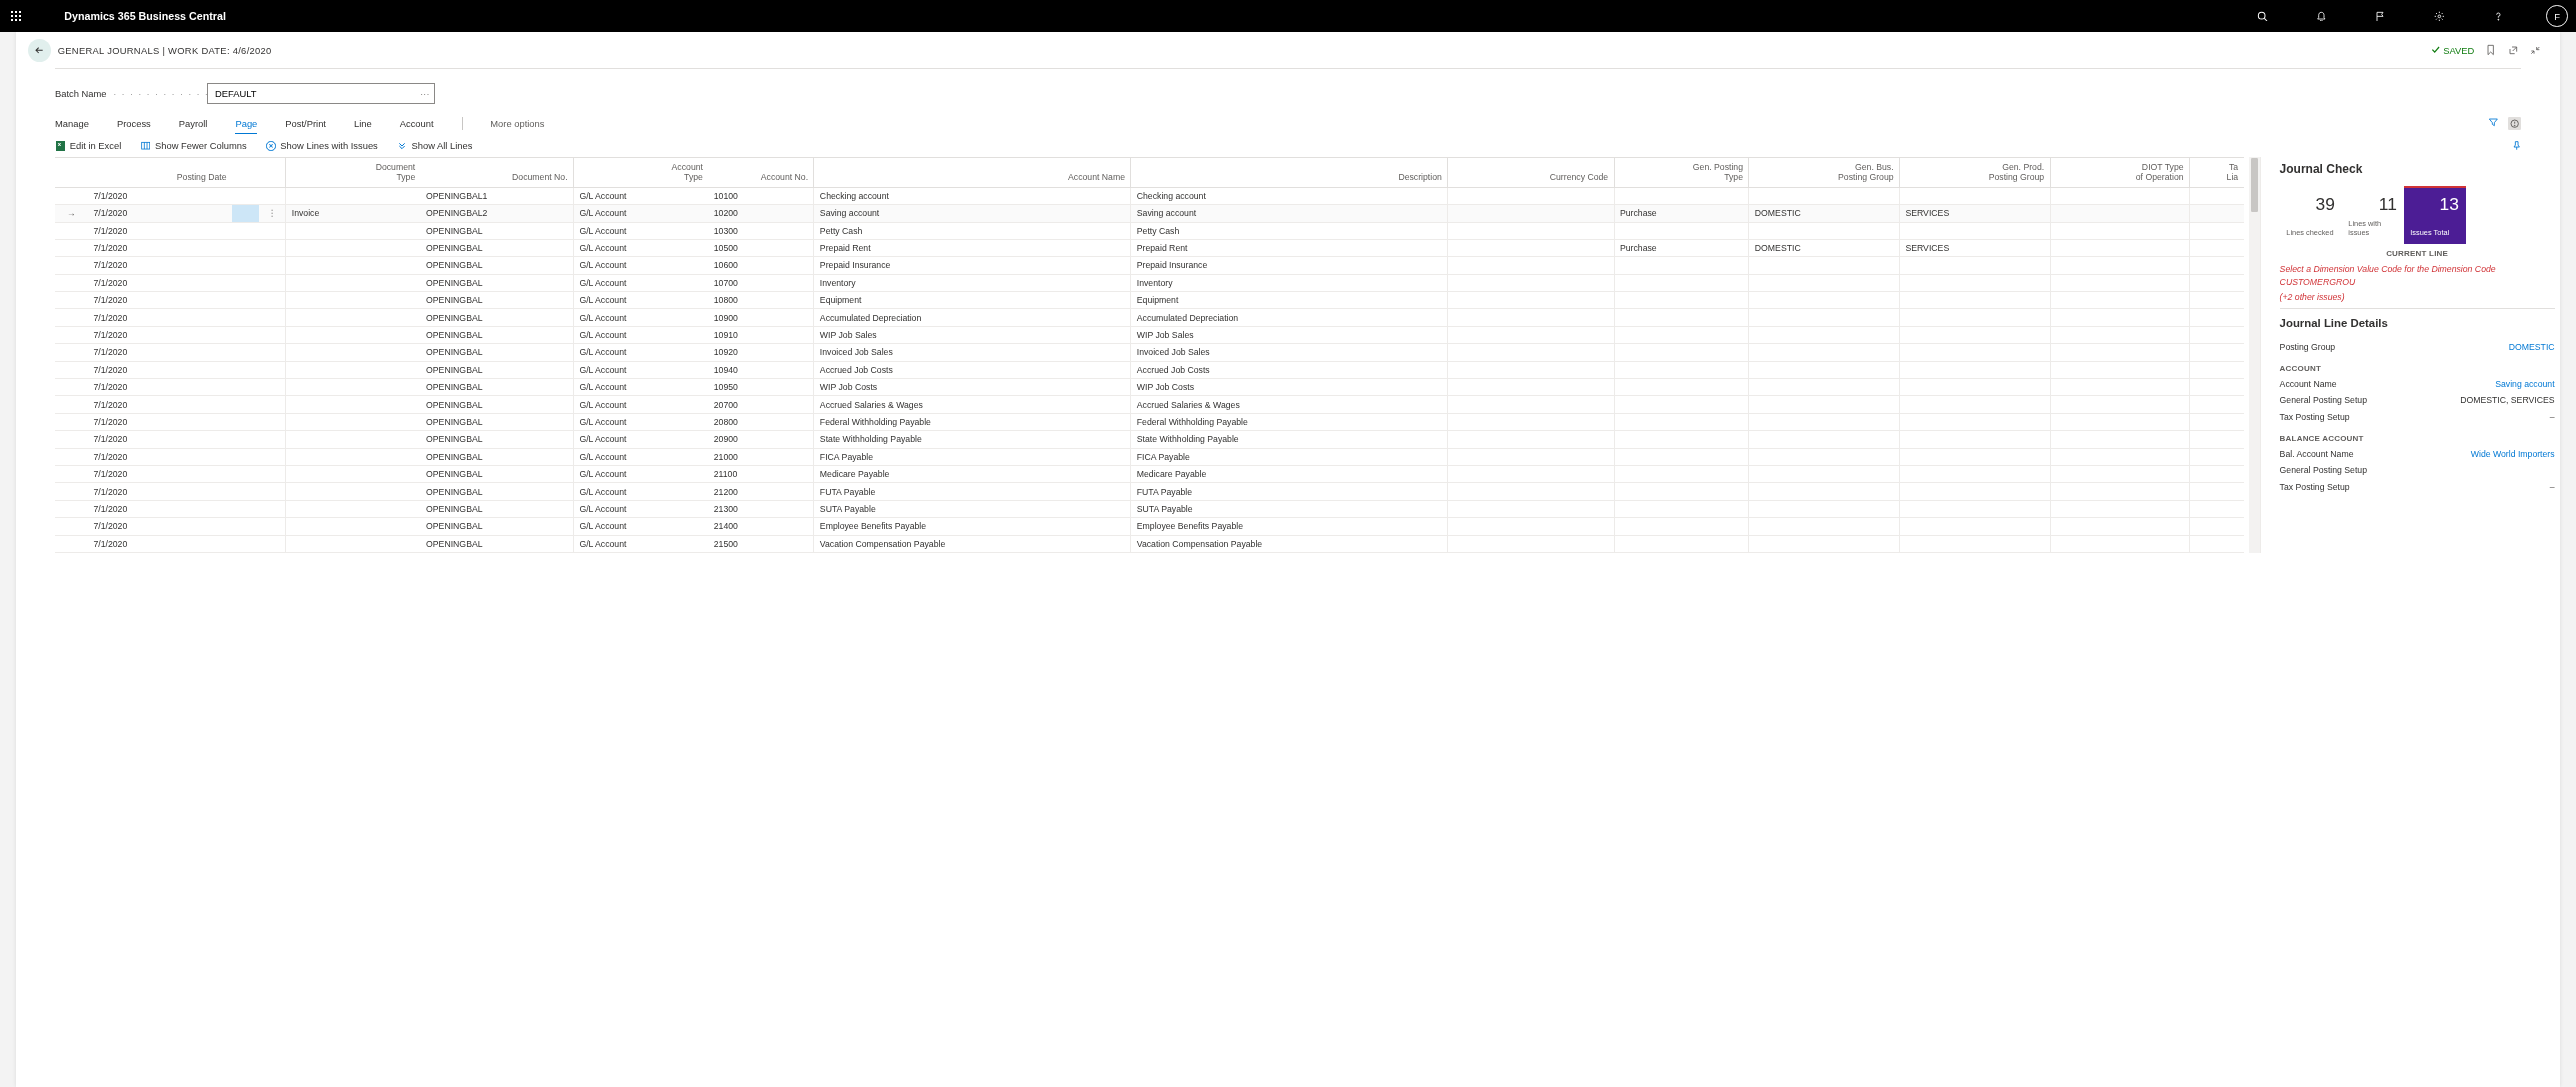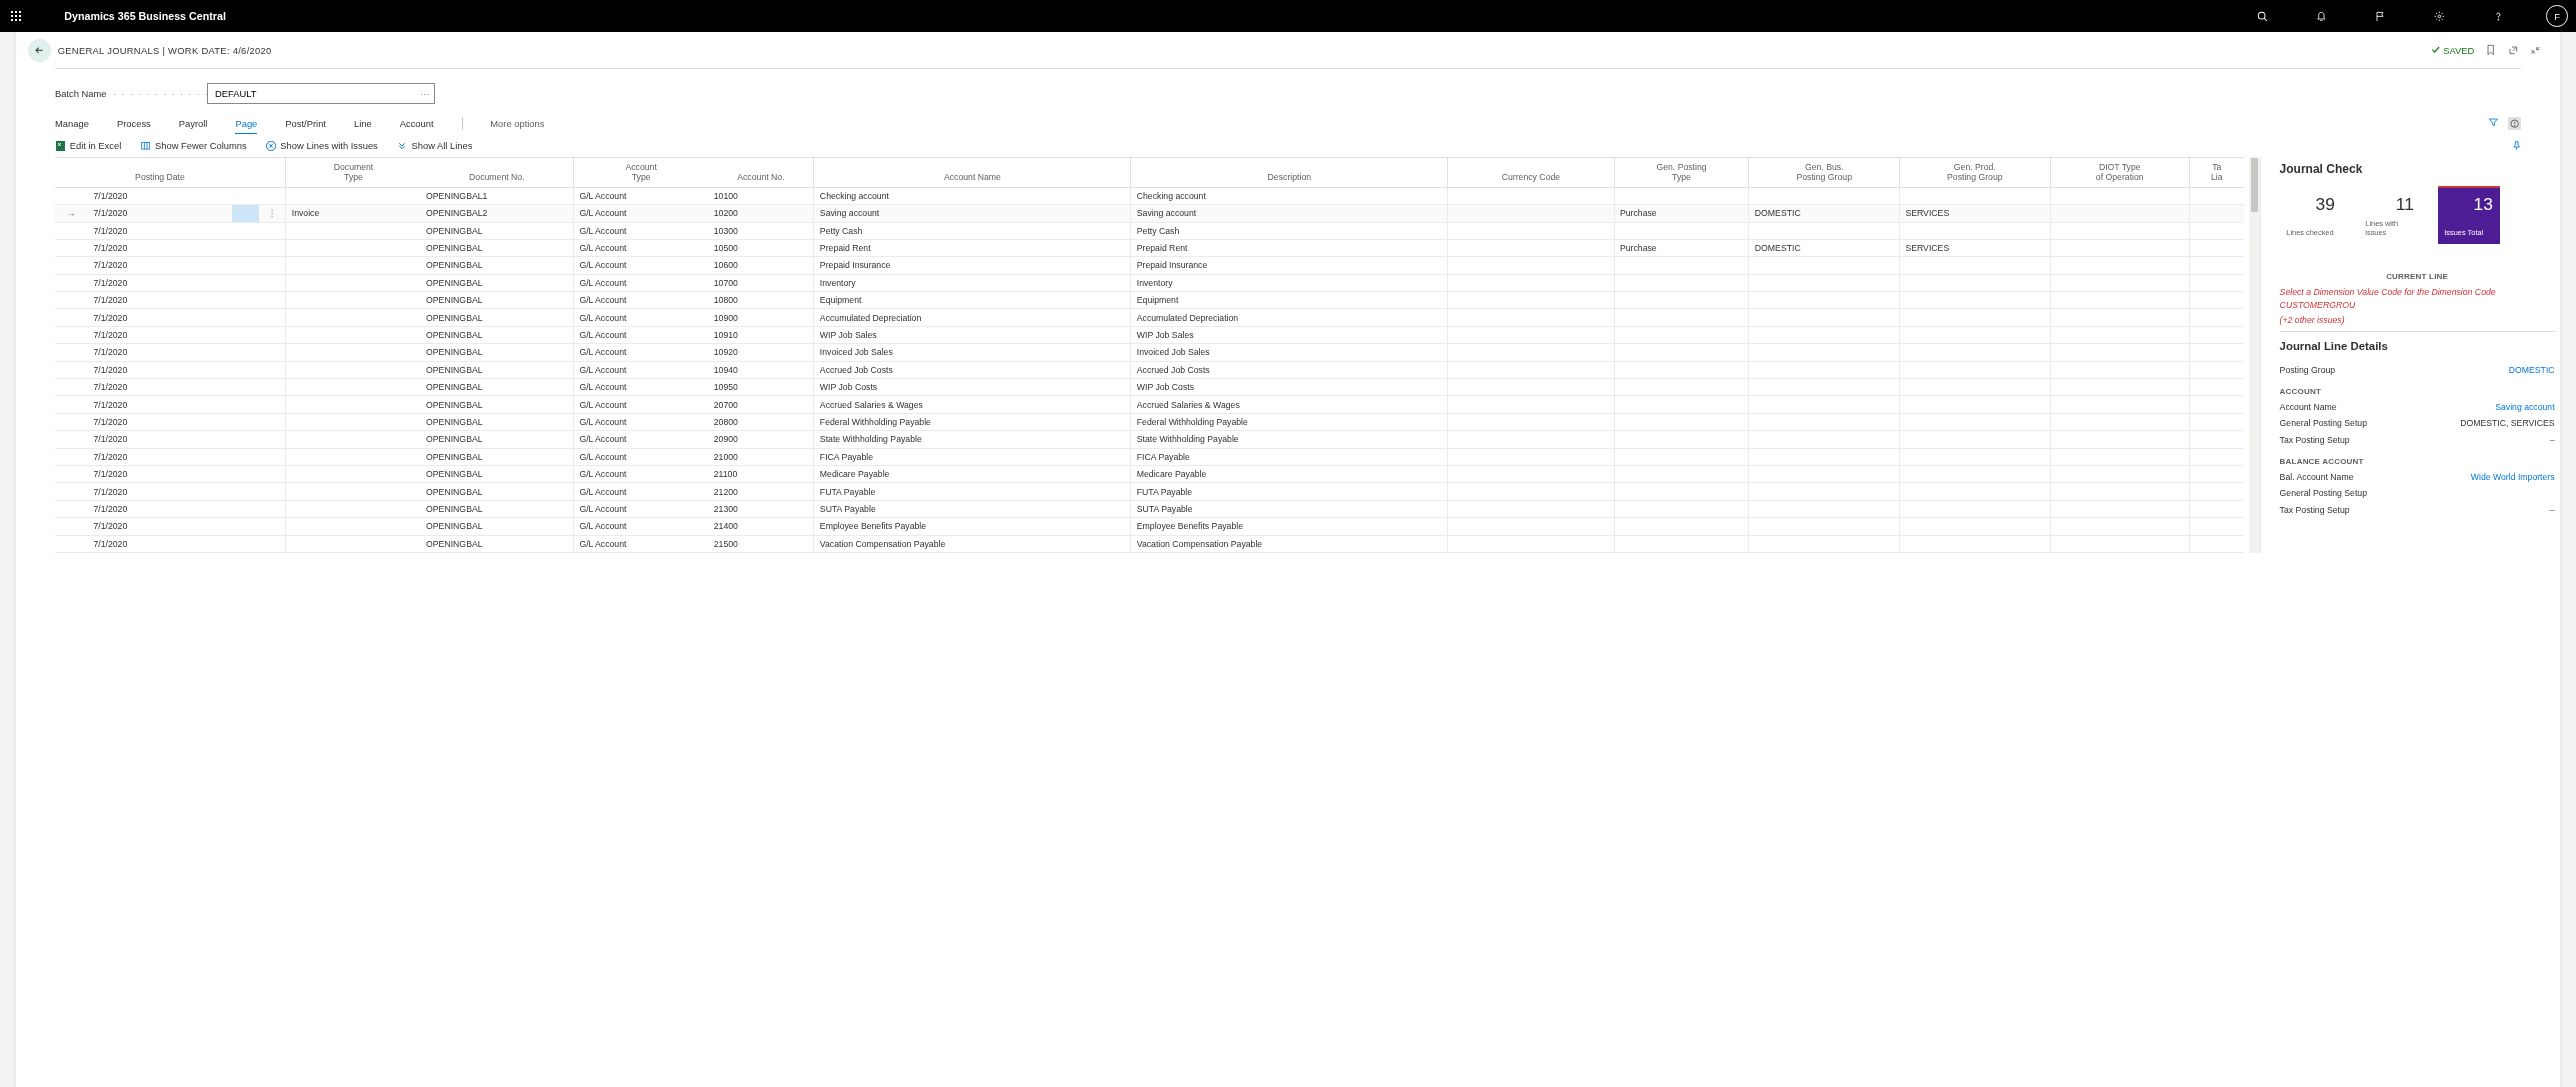--- a/index.html
+++ b/index.html
@@ -52,32 +52,32 @@
   
   
   .content { display:flex; padding: 0 0 0 14.8px; position:relative;}
   .grid-area { flex:1; overflow:hidden; border-top:0.7px solid #e1dfdd; margin-left:24px; margin-right:5.4px; position:relative;}
   .right-panel { width:295px; padding: 5.4px 0 0 19px; border-left: 0.7px solid #edebe9; margin-right:5.4px;}
   .vscroll { width:10.7px; background:#f3f2f1; position:relative;}
   .vscroll::before { content:''; position:absolute; top:1.3px; left:2px; width:6.7px; height:54px; background:#c8c6c4; border-radius:1.3px;}
   
   
   table.grid { border-collapse:collapse; width:100%; table-layout:fixed; font-size:8.7px; }
-  table.grid th { text-align:center; font-weight:400; color:#605e5c; padding:4px 5.4px 4px 5.4px; border-bottom:0.7px solid #e1dfdd; vertical-align:bottom; line-height:1.2; height:29.5px;}
+  table.grid th { text-align:right; font-weight:400; color:#605e5c; padding:4px 5.4px 4px 5.4px; border-bottom:0.7px solid #e1dfdd; vertical-align:bottom; line-height:1.2; height:29.5px;}
   table.grid th.bl { border-left:0.7px solid #e1dfdd; }
   table.grid td { padding:2.7px 5.4px; border-bottom:0.7px solid #edebe9; white-space:nowrap; overflow:hidden; text-overflow:ellipsis; height:17.4px;}
   table.grid td.bl { border-left:0.7px solid #edebe9; }
   tr.sel td { background:#fafafa; }
   .arrow-cell { color:#605e5c; text-align:center; }
   .menu-cell { color:#605e5c; text-align:center; cursor:pointer; }
   .col-docno { color: #323130; }
   
   
   .rp-title { font-size:12px; font-weight:600; margin-bottom:9.4px; }
-  .tiles { display:flex; gap:17px; margin-bottom:28px;align-items:flex-end; }
+  .tiles { display:flex; gap:0; margin-bottom:5px;align-items:flex-end; }
   .tile { width:62px; height:58px; padding:5.4px 6.7px; position:relative; cursor:pointer; display:flex; flex-direction:column; }
   .tile .num { font-size:17.4px; text-align:right; color:#323130; flex:1; display:flex; align-items:flex-start; justify-content:flex-end; padding-top:2.7px;}
   .tile .lbl { font-size:7.4px; color:#605e5c; line-height:1.2; }
   .tile.active { background:#4c1d95; }
   .tile.active .num, .tile.active .lbl { color:#fff; }
   .tile.active::before { content:''; position:absolute; top:0; left:0; right:0; height:2.7px; background:#d13438; }
   .rp-sub { font-size:8px; letter-spacing:0.2px; color:#605e5c; font-weight:600; margin:2.7px 0 5.4px 0;text-align:center;}
   .err-text { color:#d13438; font-style:italic; font-size:8.7px; line-height:1.5; }
   .err-more { color:#d13438; font-style:italic; font-size:8.7px; margin:2.7px 0 6.7px 0;}
   .rp-hr { border:none; border-top:0.7px solid #e1dfdd; margin: 6.7px 0 8px 0;}

